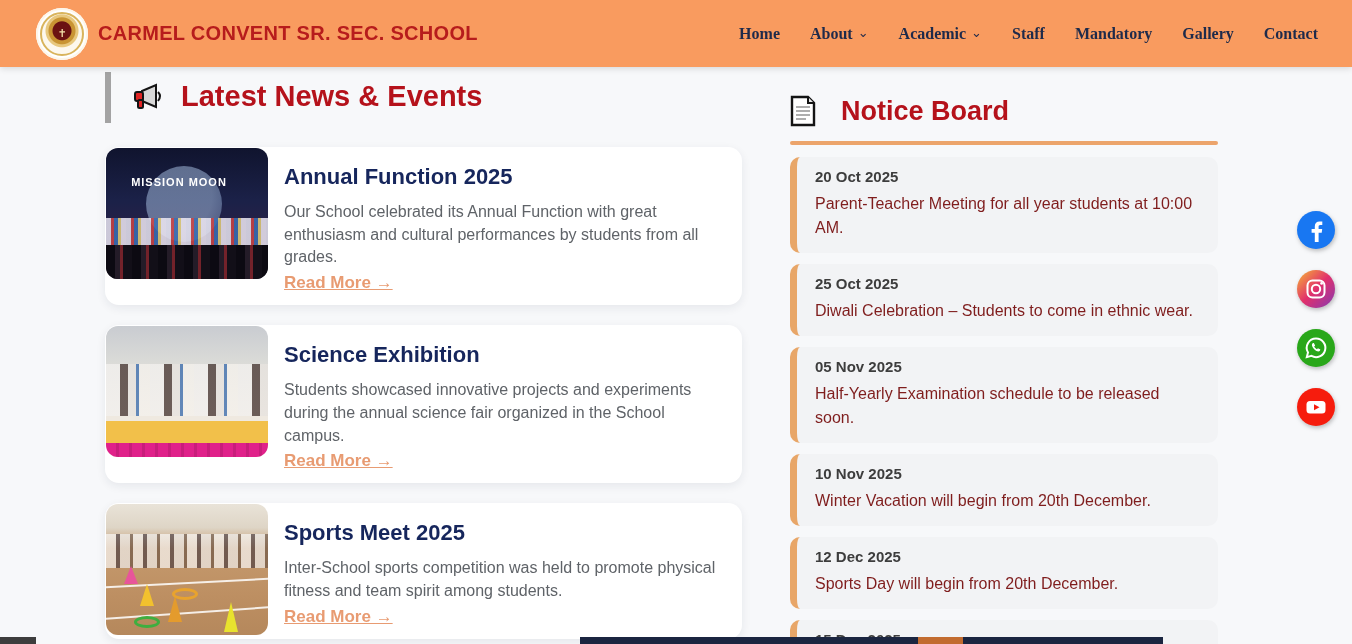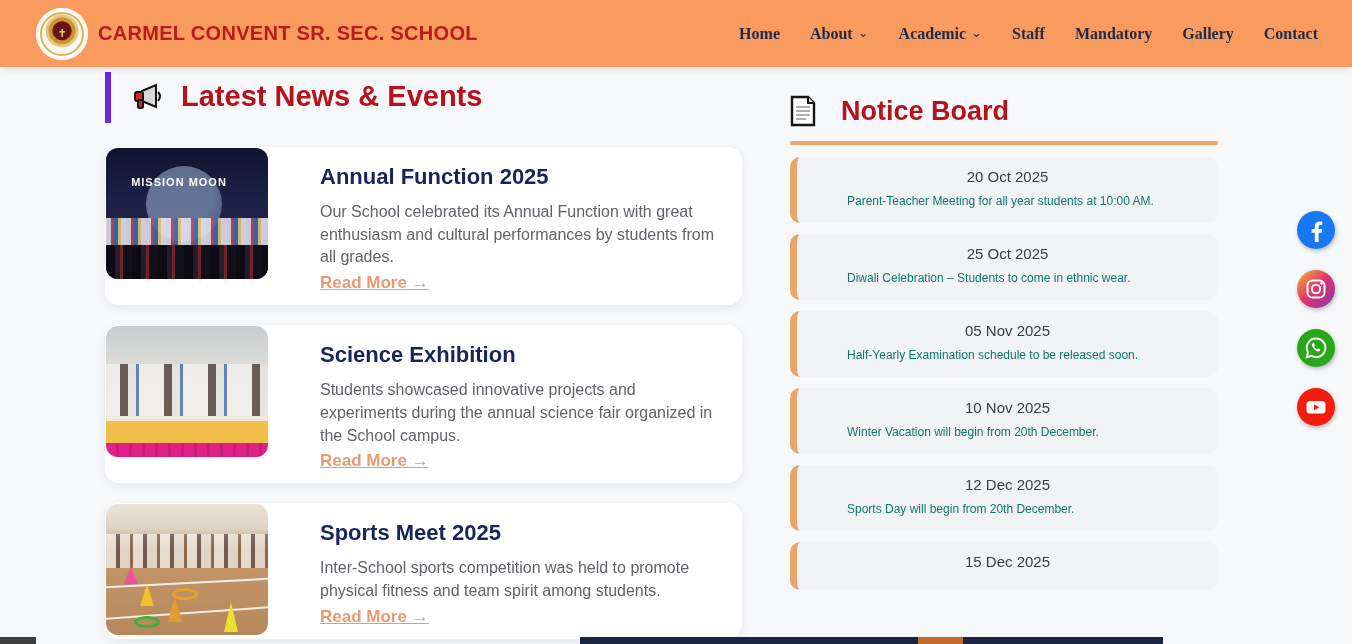--- a/index.html
+++ b/index.html
@@ -19,29 +19,29 @@
     color:#f3dfa8; font-size:11px; }
   .school-name { margin-left:10px; color:#B71C1C; font-weight:bold; font-size:20px;
     letter-spacing:.3px; }
   .nav { margin-left:auto; margin-right:34px; display:flex; gap:30px;font-family:Liberation Serif, serif; }
   .nav-item { color:#1E2A4A; font-weight:bold; font-size:16px; cursor:pointer;
     display:flex; align-items:center; gap:5px; white-space:nowrap; }
   .caret { font-size:13px; font-weight:normal; transform:translateY(-1px); }
 
   
   .news-col { position:absolute; left:105px; top:72px; width:637px; }
-  .section-head { border-left:6px solid #6d28d9; padding:8px 0 10px 21px;
+  .section-head { border-left:6px solid #a3a3a3; padding:8px 0 10px 21px;
     display:flex; align-items:center; gap:13px; }
   .section-head h1 { color:#B5121B; font-size:29px; font-weight:bold; }
   .news-cards { margin-top:24px; }
   .news-card { background:#fff; border-radius:14px; margin-bottom:20px;
     box-shadow:0 3px 10px rgba(30,40,70,.08); display:flex; overflow:hidden; }
   .news-thumb { width:162px; min-width:162px; height:131px; border-radius:12px;
     margin:1px; position:relative; overflow:hidden; }
-  .news-body { padding:17px 26px 12px 27px;margin-left:24px; }
+  .news-body { padding:17px 26px 12px 15px; }
   .news-title { color:#16265C; font-size:22px; font-weight:bold; margin-bottom:11px; }
   .news-desc { color:#5F6368; font-size:16px; line-height:1.42; }
   .read-more { color:#E89B72; font-size:17px; font-weight:bold; margin-top:4px;
     display:inline-block; cursor:pointer;text-decoration:underline; }
 
   
   .thumb-annual { background:linear-gradient(180deg,#10142e 0%,#1b2148 40%,#2a2147 68%,#241a33 82%,#17101f 100%); }
   .thumb-annual .moon { position:absolute; left:40px; top:18px; width:76px; height:76px;
     border-radius:50%; background:radial-gradient(circle at 40% 40%, #9fb6d8 0 55%, #5a6f9a 100%);
     opacity:.55; }
@@ -76,22 +76,22 @@
   .thumb-sports .kids { position:absolute; left:0; right:0; top:30px; height:34px;
     background:repeating-linear-gradient(90deg,rgba(250,250,250,.9) 0 10px,rgba(60,50,60,.8) 10px 14px,rgba(240,240,240,.9) 14px 24px,rgba(90,70,60,.75) 24px 27px); opacity:.75; }
 
   
   .notice-col { position:absolute; left:790px; top:95px; width:428px; }
   .notice-head { display:flex; align-items:center; gap:25px; }
   .notice-head h2 { color:#B5121B; font-size:27px; font-weight:bold; }
   .notice-underline { height:4px; background:#ECA46B; border-radius:2px; margin:14px 0 12px 0; }
   .notice-item { background:#F2F3F5; border-left:7px solid #E8A668; border-radius:10px;
     padding:11px 18px 13px 18px; margin-bottom:11px; }
-  .notice-date { color:#3D3D3D; font-weight:normal; font-size:15px; margin-bottom:7px;text-align:center; }
-  .notice-text { color:#0f766e; font-size:12px; line-height:1.5;margin-left:32px; }
+  .notice-date { color:#3D3D3D; font-weight:bold; font-size:15px; margin-bottom:7px; }
+  .notice-text { color:#7f1d1d; font-size:16px; line-height:1.5; }
 
   
   .social { position:absolute; right:17px; top:211px; display:flex; flex-direction:column;
     gap:21px; z-index:30; }
   .social-btn { width:38px; height:38px; cursor:pointer; border-radius:50%;
     filter:drop-shadow(1px 2px 2px rgba(0,0,0,.25)); }
 
   
   .footer-strip { position:absolute; left:0; bottom:0; width:1352px; height:7px; z-index:25; }
   .fs-seg { position:absolute; top:0; height:7px; }

